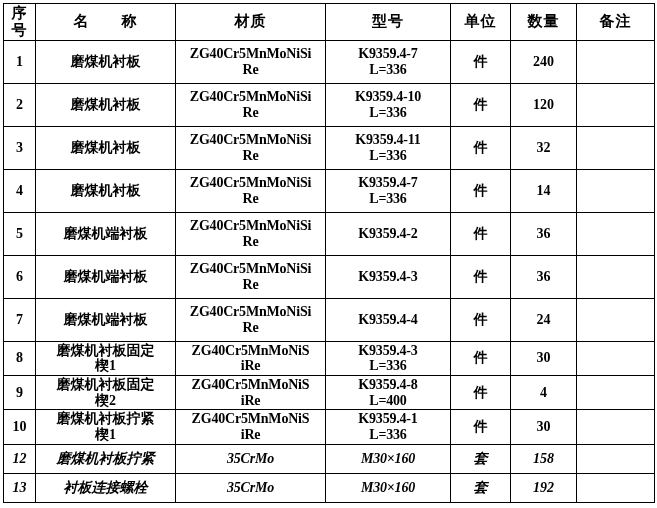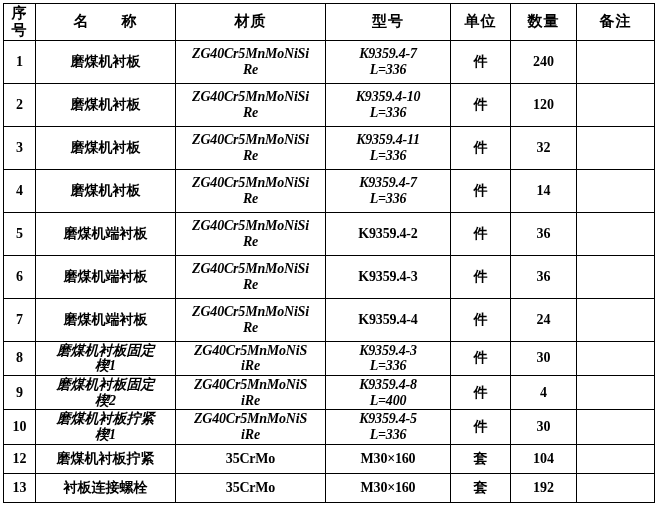--- a/index.html
+++ b/index.html
@@ -52,24 +52,23 @@
 
   td.idx { font-size: 15px; }
   td.name { font-size: 14px; letter-spacing: 0px; }
   td.mat, td.model { font-size: 13px; letter-spacing: -0.2px; }
   td.unit { font-size: 14px; }
   td.qty { font-size: 14px; vertical-align: top; padding-top: 2px; }
   td.note { font-size: 14px; }
 
   tr.tall td { height: 40px; }
   tr.mid td { height: 30px; }
-  tr.short td { height: 26px; }
+  tr.short td { height: 26px; font-style: italic; }
   .cell-lines {
     display: block;
-    font-style: italic;
   }
   .cell-lines span {
     display: block;
   }
 </style>
 </head>
 <body>
 
 <div class="sheet">
   <table class="parts">
@@ -269,35 +268,35 @@
             </span>
           </td>
           <td class="mat">
             <span class="cell-lines">
               <span>ZG40Cr5MnMoNiS</span>
               <span>iRe</span>
             </span>
           </td>
           <td class="model">
             <span class="cell-lines">
-              <span>K9359.4-5</span>
+              <span>K9359.4-1</span>
               <span>L=336</span>
             </span>
           </td>
           <td class="unit">件</td>
           <td class="qty">30</td>
           <td class="note"></td>
         </tr>
         <tr class="short">
           <td class="idx">12</td>
           <td class="name">磨煤机衬板拧紧</td>
           <td class="mat">35CrMo</td>
           <td class="model">M30×160</td>
           <td class="unit">套</td>
-          <td class="qty">104</td>
+          <td class="qty">158</td>
           <td class="note"></td>
         </tr>
         <tr class="short">
           <td class="idx">13</td>
           <td class="name">衬板连接螺栓</td>
           <td class="mat">35CrMo</td>
           <td class="model">M30×160</td>
           <td class="unit">套</td>
           <td class="qty">192</td>
           <td class="note"></td>

